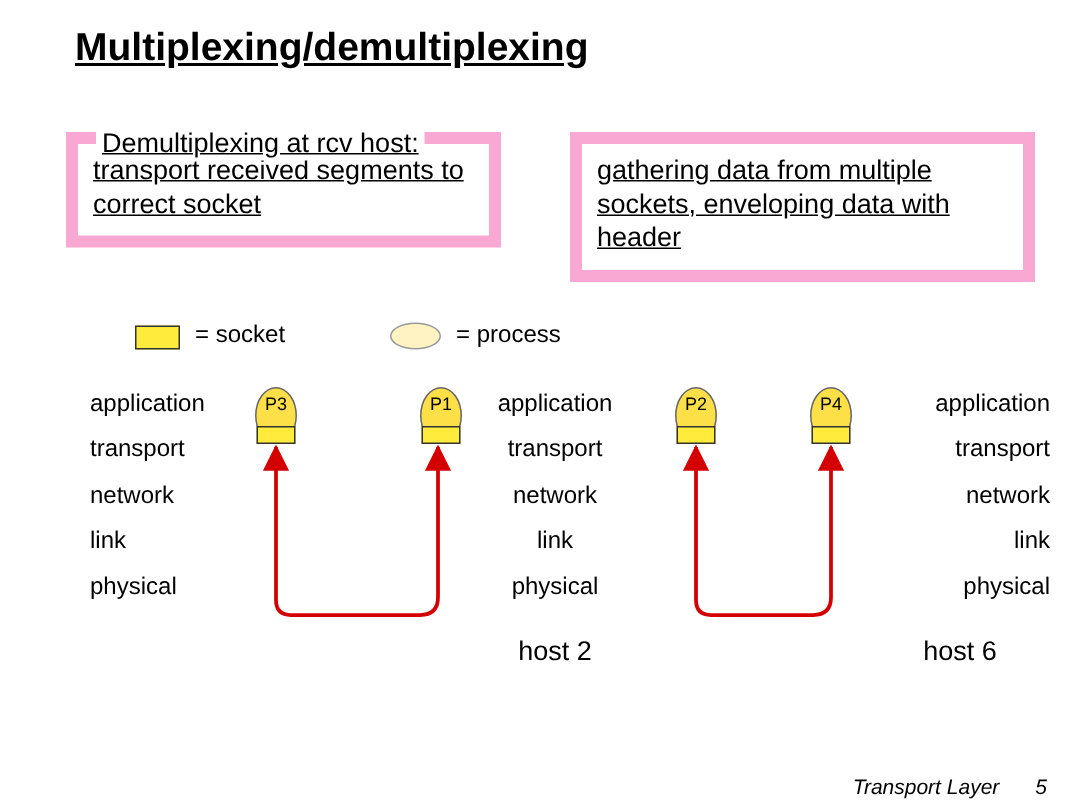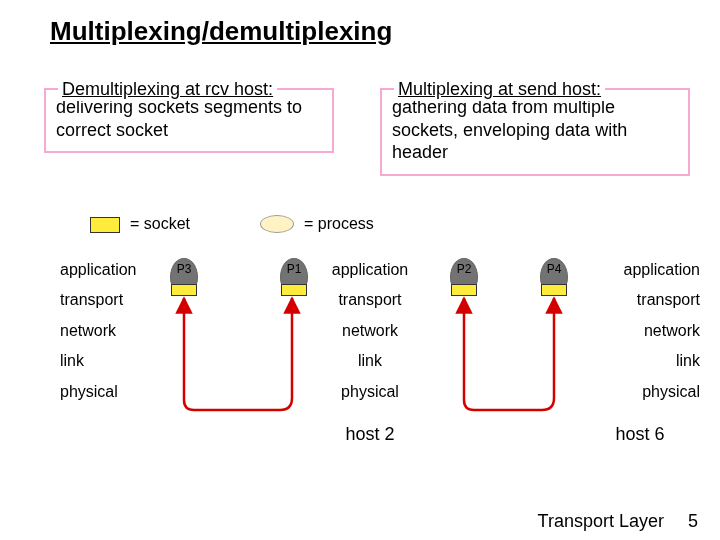--- a/index.html
+++ b/index.html
@@ -16,24 +16,25 @@
   .title {
     position: absolute;
     top: 16px;
     left: 50px;
     font-size: 26px;
     font-weight: bold;
     text-decoration: underline;
   }
   .box {
     position: absolute;
-    border: 2px solid #f9a8d4;
+    border: 8px solid #f9a8d4;
     padding: 6px 10px 10px 10px;
     font-size: 18px;
     line-height: 1.25;
+    text-decoration: underline;
   }
   .box-legend {
     position: absolute;
     top: -12px;
     left: 12px;
     background: #fff;
     padding: 0 4px;
     font-size: 18px;
     text-decoration: underline;
   }
@@ -77,21 +78,21 @@
   .stack .row { white-space: nowrap; }
   .hostlabel {
     margin-top: 10px;
     font-size: 18px;
     text-align: center;
   }
   
   .proc {
     position: absolute;
     width: 28px; height: 38px;
-    background: #737373;
+    background: #fde047;
     border: 1px solid #666;
     border-radius: 50%;
     font-size: 12px;
     text-align: center;
     line-height: 20px;
   }
   .sock {
     position: absolute;
     width: 26px; height: 12px;
     background: #ffeb3b;
@@ -101,38 +102,38 @@
   svg.arrows {
     position: absolute;
     top: 0; left: 0;
     width: 720px; height: 540px;
     pointer-events: none;
   }
   .footer-right {
     position: absolute;
     right: 22px;
     bottom: 8px;
-    font-size: 18px;
+    font-size: 14px;
     display: flex;
     gap: 24px;
     align-items: center;
+    font-style: italic;
   }
 </style>
 </head>
 <body>
 
 <div class="title">Multiplexing/demultiplexing</div>
 
 <div class="box" style="top:88px; left:44px; width:290px;">
   <div class="box-legend">Demultiplexing at rcv host:</div>
-  <div>delivering sockets segments to correct socket</div>
+  <div>transport received segments to correct socket</div>
 </div>
 
 <div class="box" style="top:88px; left:380px; width:310px;">
-  <div class="box-legend">Multiplexing at send host:</div>
   <div>gathering data from multiple sockets, enveloping data with header</div>
 </div>
 
 <div class="legend-row">
   <span class="swatch-socket"></span>
   <span>= socket</span>
   <span class="swatch-process"></span>
   <span>= process</span>
 </div>
 

